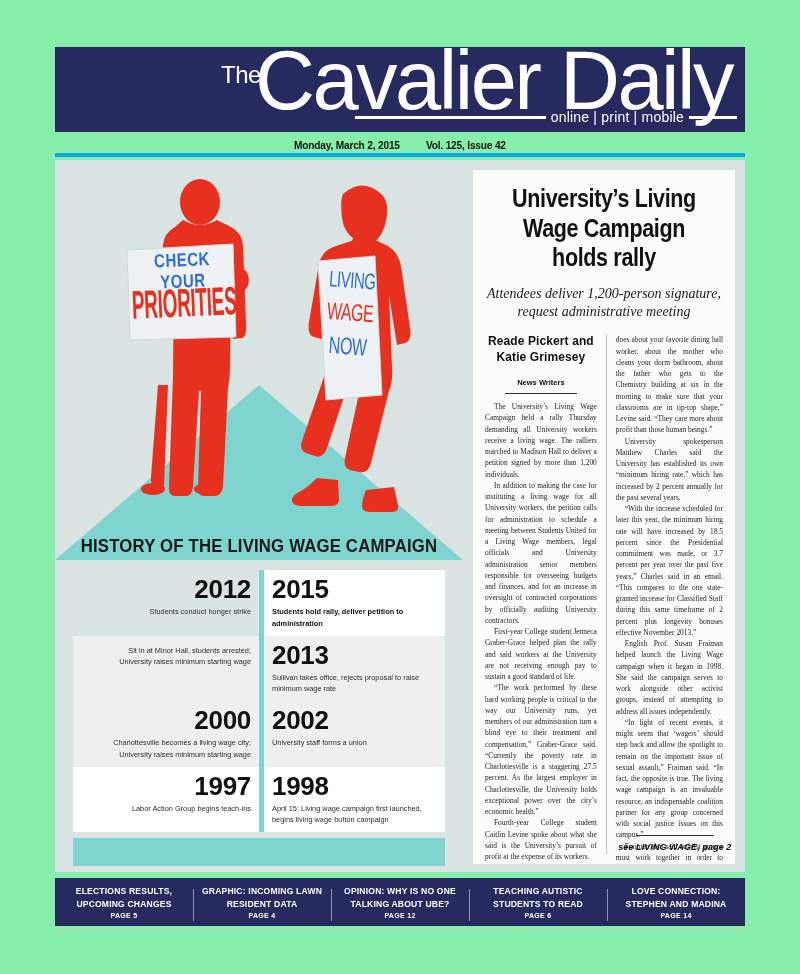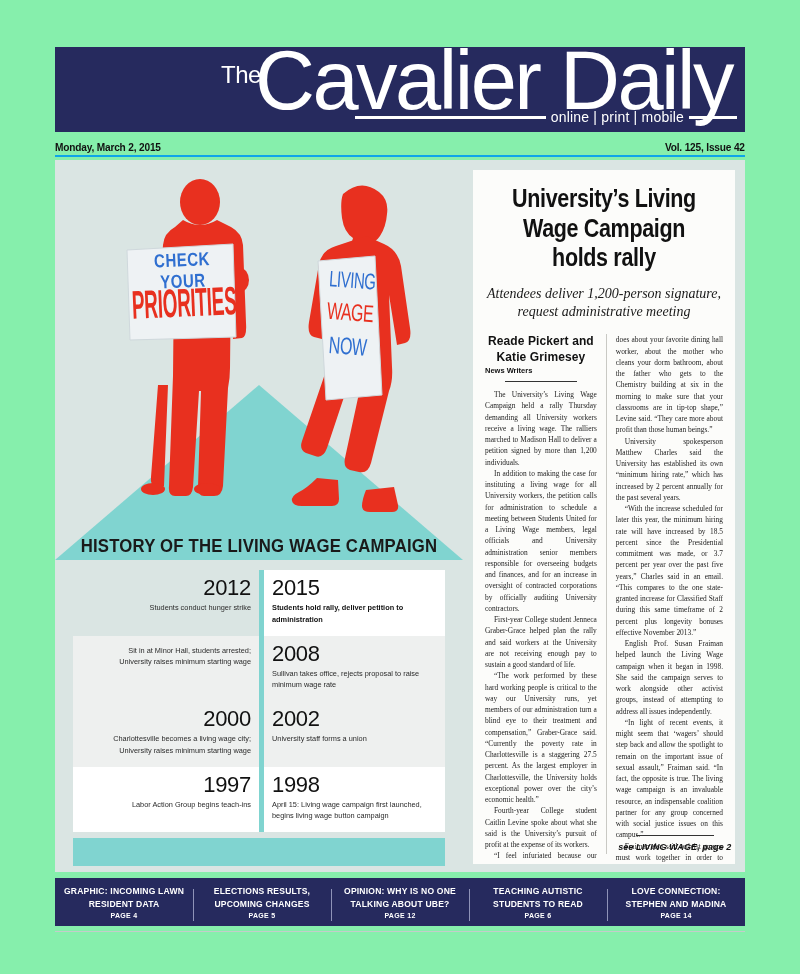--- a/index.html
+++ b/index.html
@@ -70,22 +70,22 @@
     white-space: nowrap;
   }
 
   
   .dateline-row {
     position: absolute;
     left: 55px; top: 137px;
     width: 690px; height: 20px;
     display: flex;
     align-items: flex-end;
-    justify-content: space-between;
-    border-bottom: 2px solid #0ea5e9;
+    justify-content: center;
+    border-bottom: 4px solid #0ea5e9;
   }
   .dateline, .volume {
     font-family: "Liberation Sans Narrow", "Liberation Sans", sans-serif;
     font-size: 11.5px;
     font-weight: 700;
     color: #111111;
     letter-spacing: -0.2px;
     transform: scaleX(0.88);
     transform-origin: left bottom;
     padding-bottom: 2px;
@@ -147,22 +147,22 @@
   }
   .tl-col.left .tl-row { text-align: right; }
   .tl-col.right .tl-row { text-align: left; }
 
   .tl-row.bg-white { background: #ffffff; }
   .tl-row.bg-gray  { background: #eef0ef; }
   .tl-row.bg-none  { background: transparent; }
 
   .tl-year {
     font-family: "Liberation Sans Narrow", "Liberation Sans", sans-serif;
-    font-size: 22px;
-    font-weight: 400;
+    font-size: 26px;
+    font-weight: 700;
     color: #111111;
     line-height: 1.05;
     letter-spacing: -0.3px;
   }
   .tl-desc {
     font-family: "Liberation Sans Narrow", "Liberation Sans", sans-serif;
     font-size: 8px;
     font-weight: 400;
     color: #2b2b2b;
     line-height: 1.45;
@@ -231,25 +231,26 @@
   .byline {
     text-align: center;
     font-family: "Liberation Sans Narrow", "Liberation Sans", sans-serif;
     font-size: 12px;
     font-weight: 700;
     color: #111111;
     line-height: 1.28;
     letter-spacing: 0.1px;
   }
   .byline-role {
+    text-align: center;
     font-family: "Liberation Sans Narrow", "Liberation Sans", sans-serif;
     font-size: 7.5px;
     font-weight: 700;
     color: #111111;
-    margin-top: 1px;
+    margin-top: 13px;
   }
   .byline-rule {
     width: 72px; height: 1px; background: #333;
     margin: 6px auto 7px auto;
   }
 
   .body-text {
     font-family: "Liberation Serif", serif;
     font-size: 7.4px;
     line-height: 1.52;
@@ -420,21 +421,21 @@
             <div class="tl-desc">Labor Action Group begins teach-ins</div>
           </div>
         </div>
 
         <div class="tl-col right">
           <div class="tl-row bg-white">
             <div class="tl-year">2015</div>
             <div class="tl-desc bold">Students hold rally, deliver petition to administration</div>
           </div>
           <div class="tl-row bg-gray">
-            <div class="tl-year">2008</div>
+            <div class="tl-year">2013</div>
             <div class="tl-desc">Sullivan takes office, rejects proposal to raise minimum wage rate</div>
           </div>
           <div class="tl-row bg-gray">
             <div class="tl-year">2002</div>
             <div class="tl-desc">University staff forms a union</div>
           </div>
           <div class="tl-row bg-white">
             <div class="tl-year">1998</div>
             <div class="tl-desc">April 15: Living wage campaign first launched, begins living wage button campaign</div>
           </div>
@@ -478,26 +479,26 @@
               <div class="jump-line">see LIVING WAGE, page 2</div>
             </div>
           </div>
         </div>
       </div>
     </div>
   </div>
 
   <div class="teaser-bar">
     <div class="teaser">
+      <div class="teaser-title">ELECTIONS RESULTS, UPCOMING CHANGES</div>
+      <div class="teaser-page">PAGE 5</div>
+    </div>
+    <div class="teaser">
       <div class="teaser-title">GRAPHIC: INCOMING LAWN RESIDENT DATA</div>
       <div class="teaser-page">PAGE 4</div>
-    </div>
-    <div class="teaser">
-      <div class="teaser-title">ELECTIONS RESULTS, UPCOMING CHANGES</div>
-      <div class="teaser-page">PAGE 5</div>
     </div>
     <div class="teaser">
       <div class="teaser-title">OPINION: WHY IS NO ONE TALKING ABOUT UBE?</div>
       <div class="teaser-page">PAGE 12</div>
     </div>
     <div class="teaser">
       <div class="teaser-title">TEACHING AUTISTIC STUDENTS TO READ</div>
       <div class="teaser-page">PAGE 6</div>
     </div>
     <div class="teaser">

